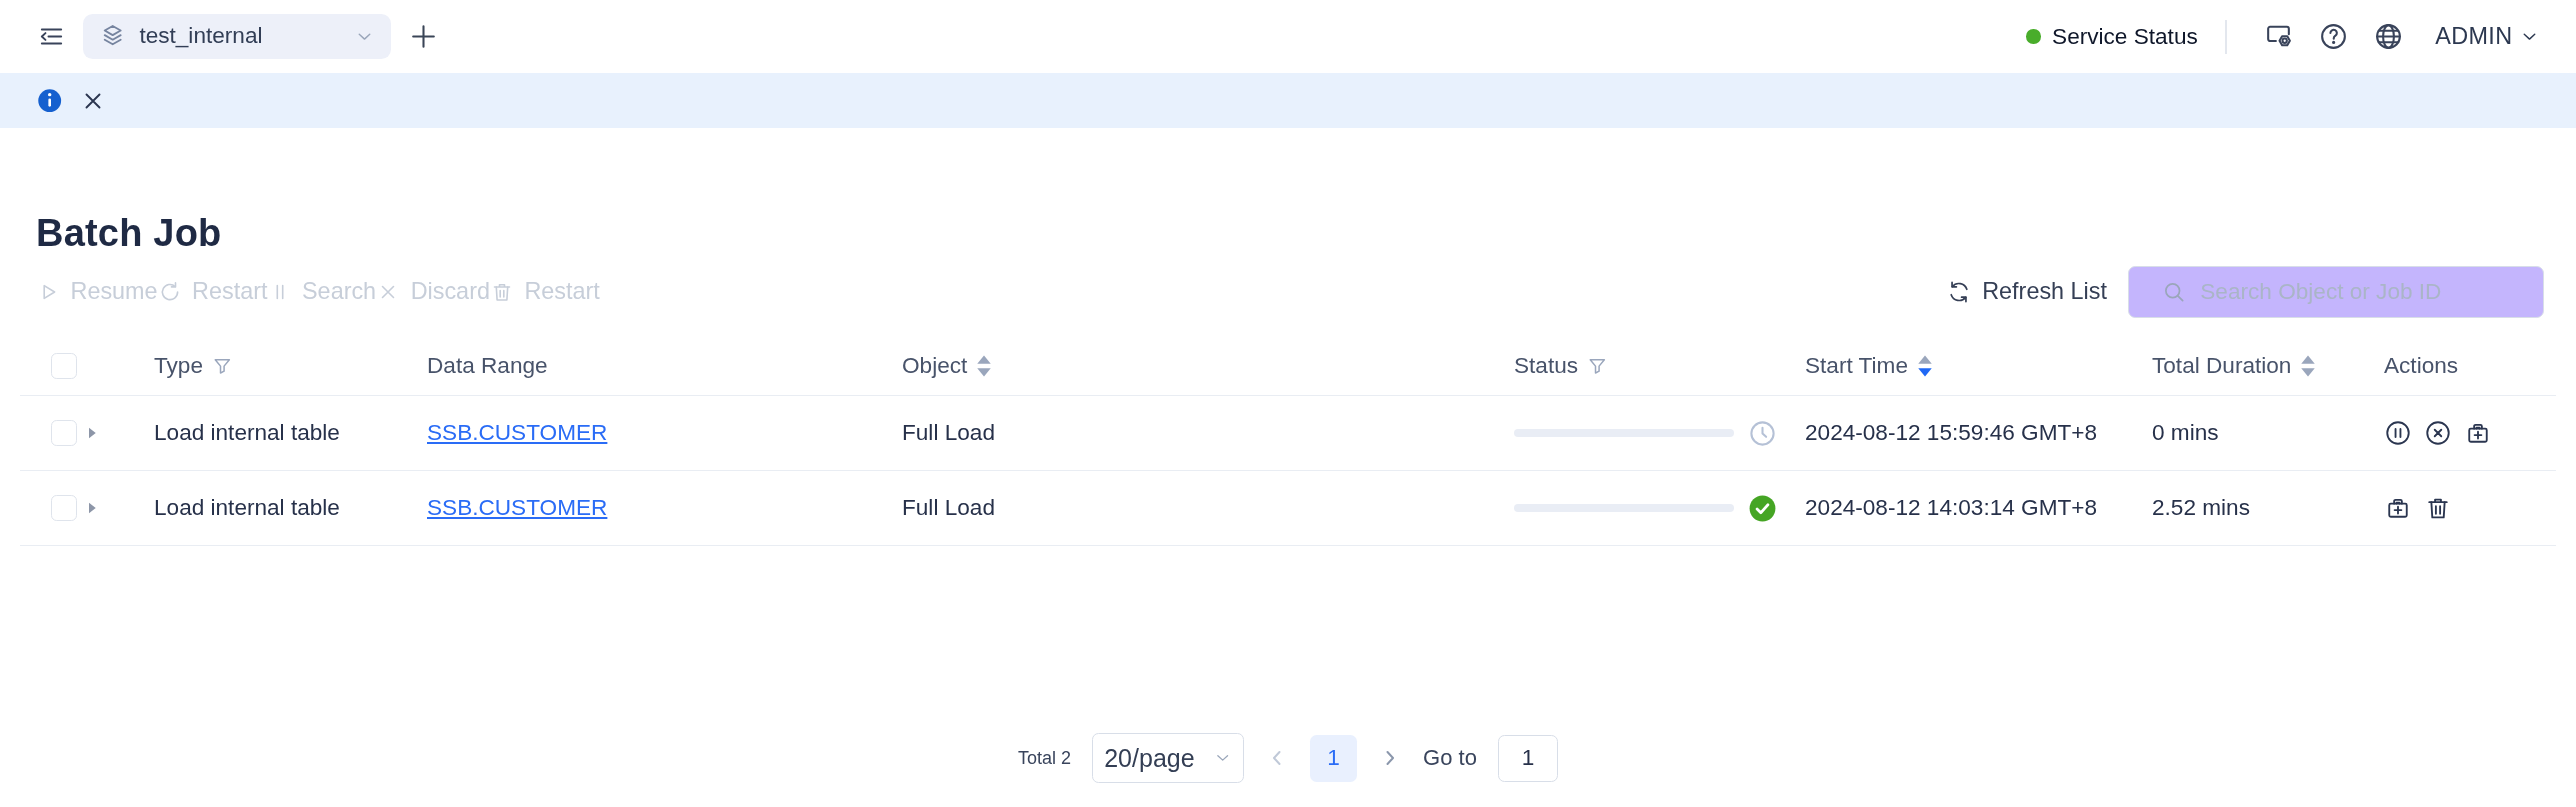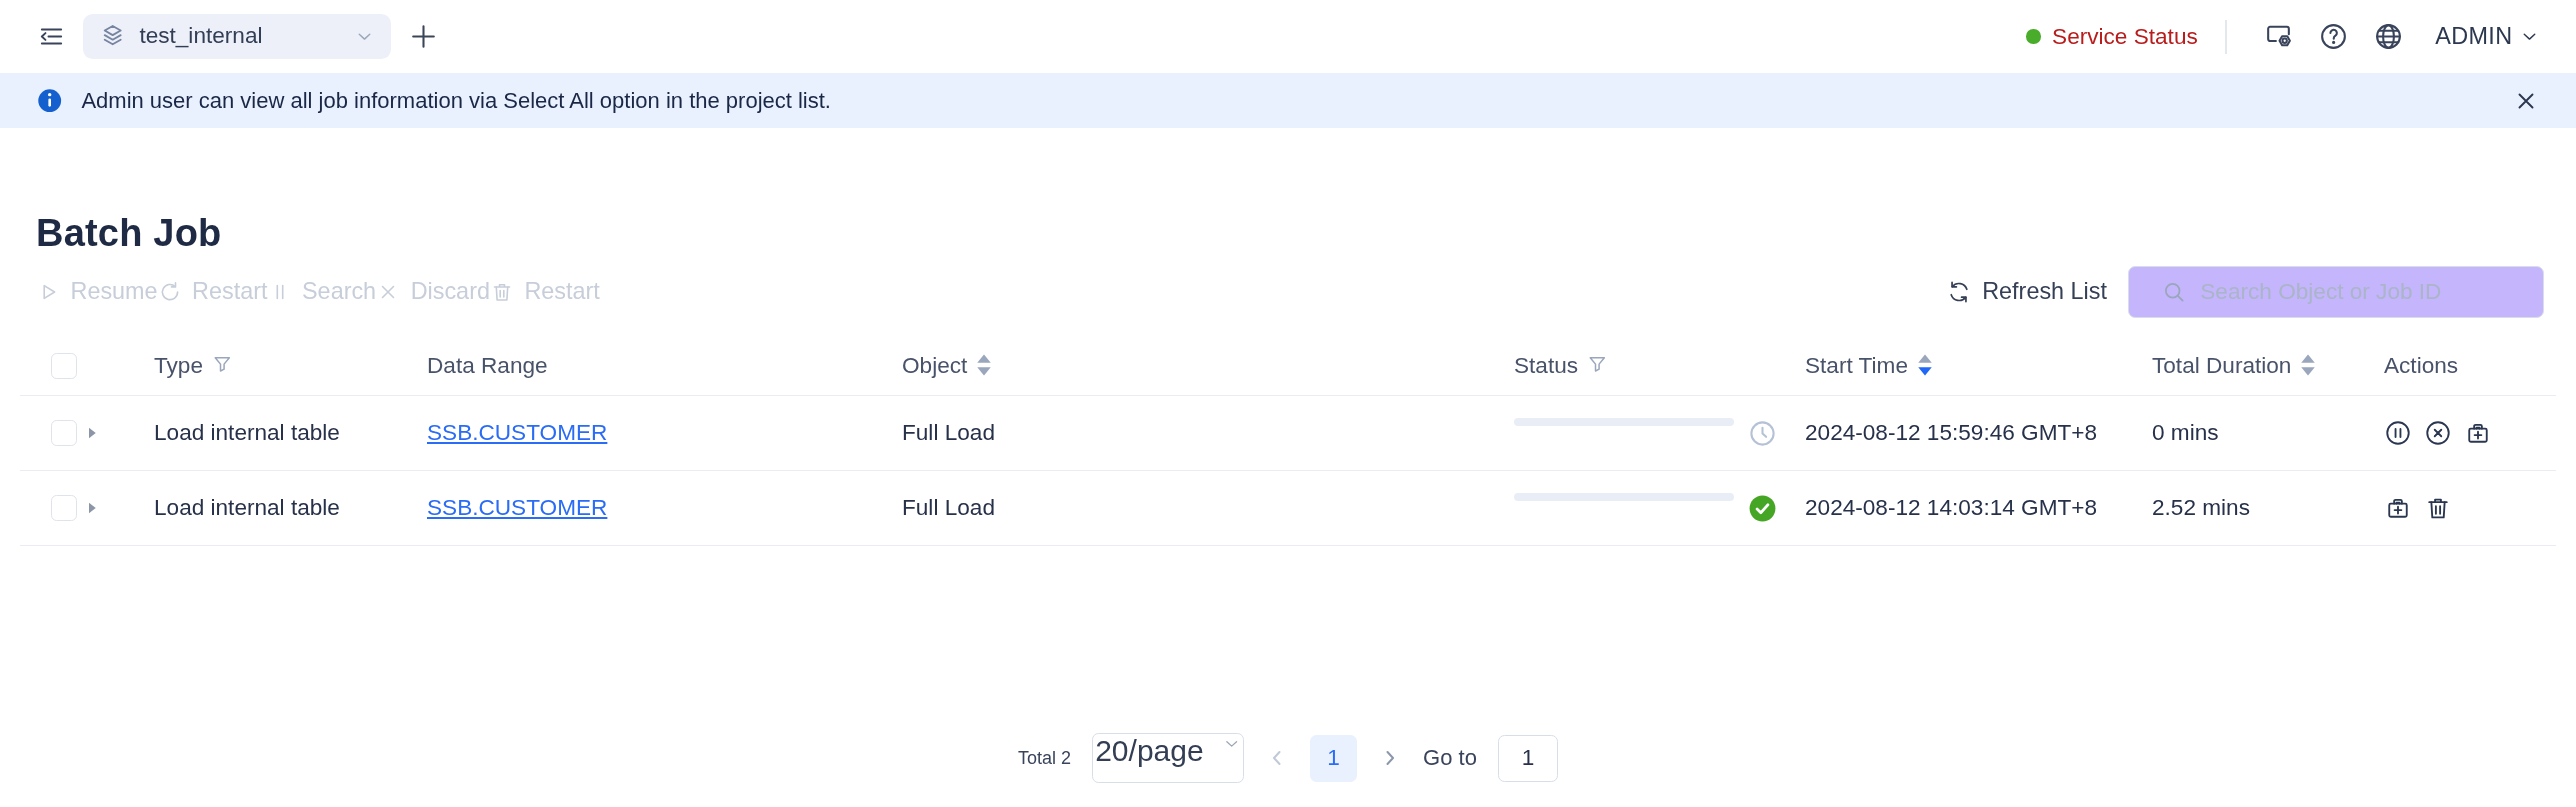--- a/index.html
+++ b/index.html
@@ -16,21 +16,21 @@
   .menu-fold{position:absolute;left:37px;top:22px;width:29px;height:29px;color:#39435a;cursor:pointer;}
   .project-pill{position:absolute;left:83px;top:13.7px;width:308px;height:45px;background:#edf0f9;
                 border-radius:9.7px;display:flex;align-items:center;padding:0 16px;box-sizing:border-box;cursor:pointer;}
   .project-pill .layers{width:27.4px;height:27.4px;color:#76849f;margin-right:13px;flex:none;}
   .project-pill .pill-label{font-size:22.6px;color:#323e56;flex:1;}
   .project-pill .pill-chevron{width:21px;height:21px;color:#9aa6ba;flex:none;}
   .add-tab{position:absolute;left:408px;top:21px;width:31px;height:31px;color:#3a4557;cursor:pointer;}
 
   .topbar-right{position:absolute;right:36px;top:0;height:73px;display:flex;align-items:center;}
   .svc-dot{width:14.5px;height:14.5px;border-radius:50%;background:#49ad2b;margin-right:11.3px;}
-  .svc-label{font-size:22.6px;color:#b91c1c;}
+  .svc-label{font-size:22.6px;color:#0f172a;}
   .tb-divider{width:1.6px;height:34px;background:#e3e7ee;margin:0 24px 0 27.4px;}
   .tb-icon{width:31px;height:31px;color:#39435a;margin:0 12px;cursor:pointer;}
   .admin{display:flex;align-items:center;margin-left:19.4px;cursor:pointer;}
   .admin-label{font-size:23.4px;color:#2c3850;letter-spacing:0.4px;}
   .admin-chevron{width:21px;height:21px;color:#2c3850;margin-left:6.5px;}
 
   
   .banner{position:absolute;top:73px;left:0;right:0;height:55px;background:#e8f1fd;
           display:flex;align-items:center;padding:0 36px;box-sizing:border-box;}
   .banner-info{width:27.4px;height:27.4px;flex:none;margin-right:18px;}
@@ -52,21 +52,21 @@
   .search-box input{border:none;outline:none;flex:1;font-size:22.6px;color:#27314a;
                     font-family:inherit;background:transparent;min-width:0;}
   .search-box input::placeholder{color:#aab5c7;}
 
   
   .job-table{position:absolute;left:20px;right:20px;top:337px;}
   .tr{display:grid;grid-template-columns:63px 47px 297px 475px 612px 291px 347px 232px 1fr;
       align-items:center;border-bottom:1.6px solid #e9edf3;}
   .tr.head{height:58px;border-bottom:1.6px solid #e9edf3;}
   .tr.row{height:74px;}
-  .cell{display:flex;align-items:flex-start;font-size:22.6px;color:#27314a;}
+  .cell{display:flex;align-items:center;font-size:22.6px;color:#27314a;}
   .c-type{padding-left:24px;}
   .head .cell{color:#48536a;gap:8px;}
   .head .cell svg.funnel{width:22.6px;height:22.6px;color:#9aa6bc;cursor:pointer;}
   .sorter{width:18px;height:24px;cursor:pointer;}
   .sorter polygon{fill:#9aa6bc;}
   .sorter polygon.active{fill:#2068f5;}
   .checkbox{width:26px;height:26px;border:1.6px solid #dfe4ec;border-radius:5.6px;background:#fff;
             margin-left:31px;cursor:pointer;box-sizing:border-box;}
   .expander{width:18px;height:18px;color:#8d96a8;cursor:pointer;}
   a.obj-link{color:#2a6cf6;text-decoration:underline;cursor:pointer;}
@@ -75,21 +75,21 @@
   .status-icon{width:31px;height:31px;margin-left:13px;flex:none;}
   .clock{color:#b5c1d6;}
   .row-actions{display:flex;align-items:center;gap:12px;}
   .action-icon{width:28px;height:28px;color:#2b3650;cursor:pointer;}
 
   
   .pagination{position:absolute;top:733px;left:0;right:0;display:flex;justify-content:center;
               align-items:center;gap:21px;}
   .pg-total{font-size:18px;color:#39445c;}
   .pg-size{width:152px;height:50px;border:1.6px solid #d8dee8;border-radius:6.5px;display:flex;
-           align-items:flex-start;justify-content:center;gap:18px;font-size:30px;color:#333e54;
+           align-items:center;justify-content:center;gap:18px;font-size:25px;color:#333e54;
            cursor:pointer;box-sizing:border-box;background:#fff;}
   .pg-size svg{width:19.4px;height:19.4px;color:#9aa6ba;}
   .pg-arrow{width:24px;height:24px;cursor:pointer;}
   .pg-prev{color:#c0c9d8;}
   .pg-next{color:#8b97ac;}
   .pg-page{width:47px;height:47px;border-radius:6.5px;background:#e9f0fe;color:#2a6cf6;font-size:22.6px;
            display:flex;align-items:center;justify-content:center;cursor:pointer;}
   .pg-goto-label{font-size:22px;color:#39445c;}
   .pg-goto-input{width:60px;height:47px;border:1.6px solid #d8dee8;border-radius:6.5px;text-align:center;
                  font-size:22.6px;color:#27314a;font-family:inherit;outline:none;box-sizing:border-box;}
@@ -146,21 +146,20 @@
       </div>
     </div>
   </header>
 
   <div class="banner">
     <svg class="banner-info" viewBox="0 0 24 24">
       <circle cx="12" cy="12" r="10" fill="#1560cf"></circle>
       <rect x="10.85" y="10" width="2.3" height="7.2" rx="1.15" fill="#fff"></rect>
       <circle cx="12" cy="6.7" r="1.5" fill="#fff"></circle>
     </svg>
-    <span class="banner-text">Admin user can view all job information via Select All option in the project list.</span>
     <svg class="banner-close stroke-icon" viewBox="0 0 24 24" style="stroke-width:1.9">
       <path d="M5.5 5.5 18.5 18.5M18.5 5.5 5.5 18.5"></path>
     </svg>
   </div>
 
   <h1 class="page-title">Batch Job</h1>
 
   <div class="toolbar">
     <div class="batch-actions">
       <div class="tool-btn">

